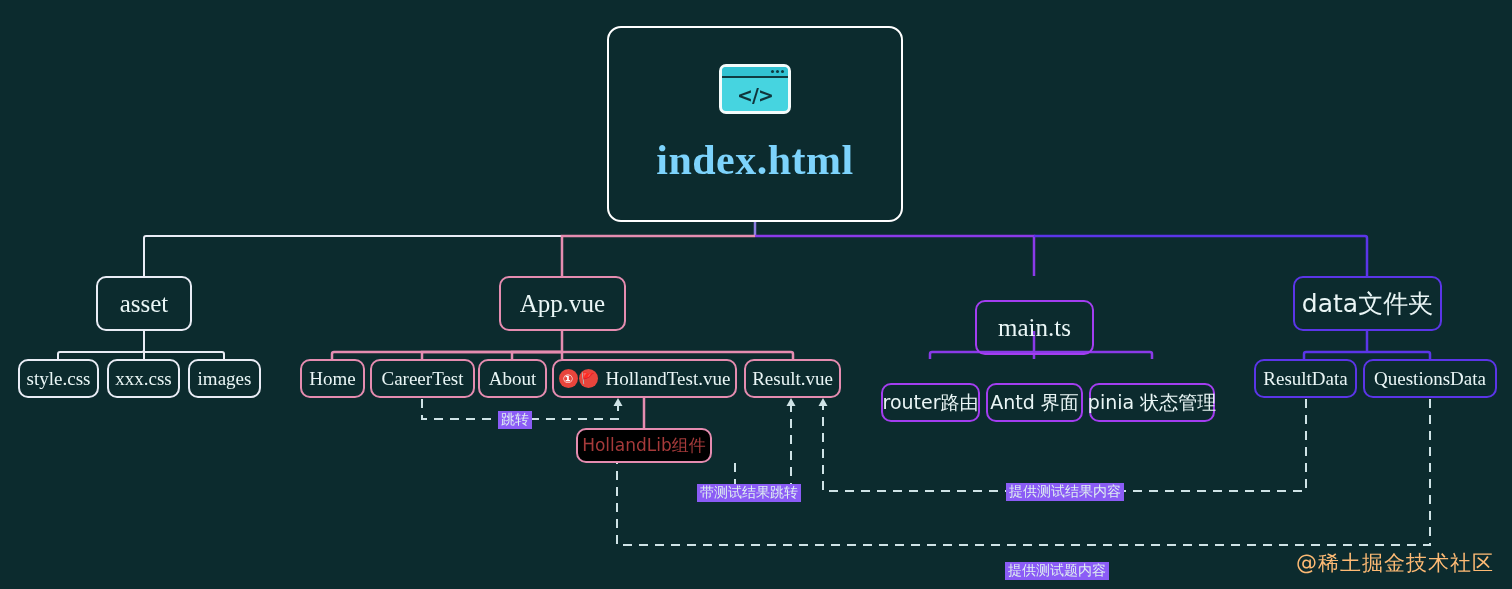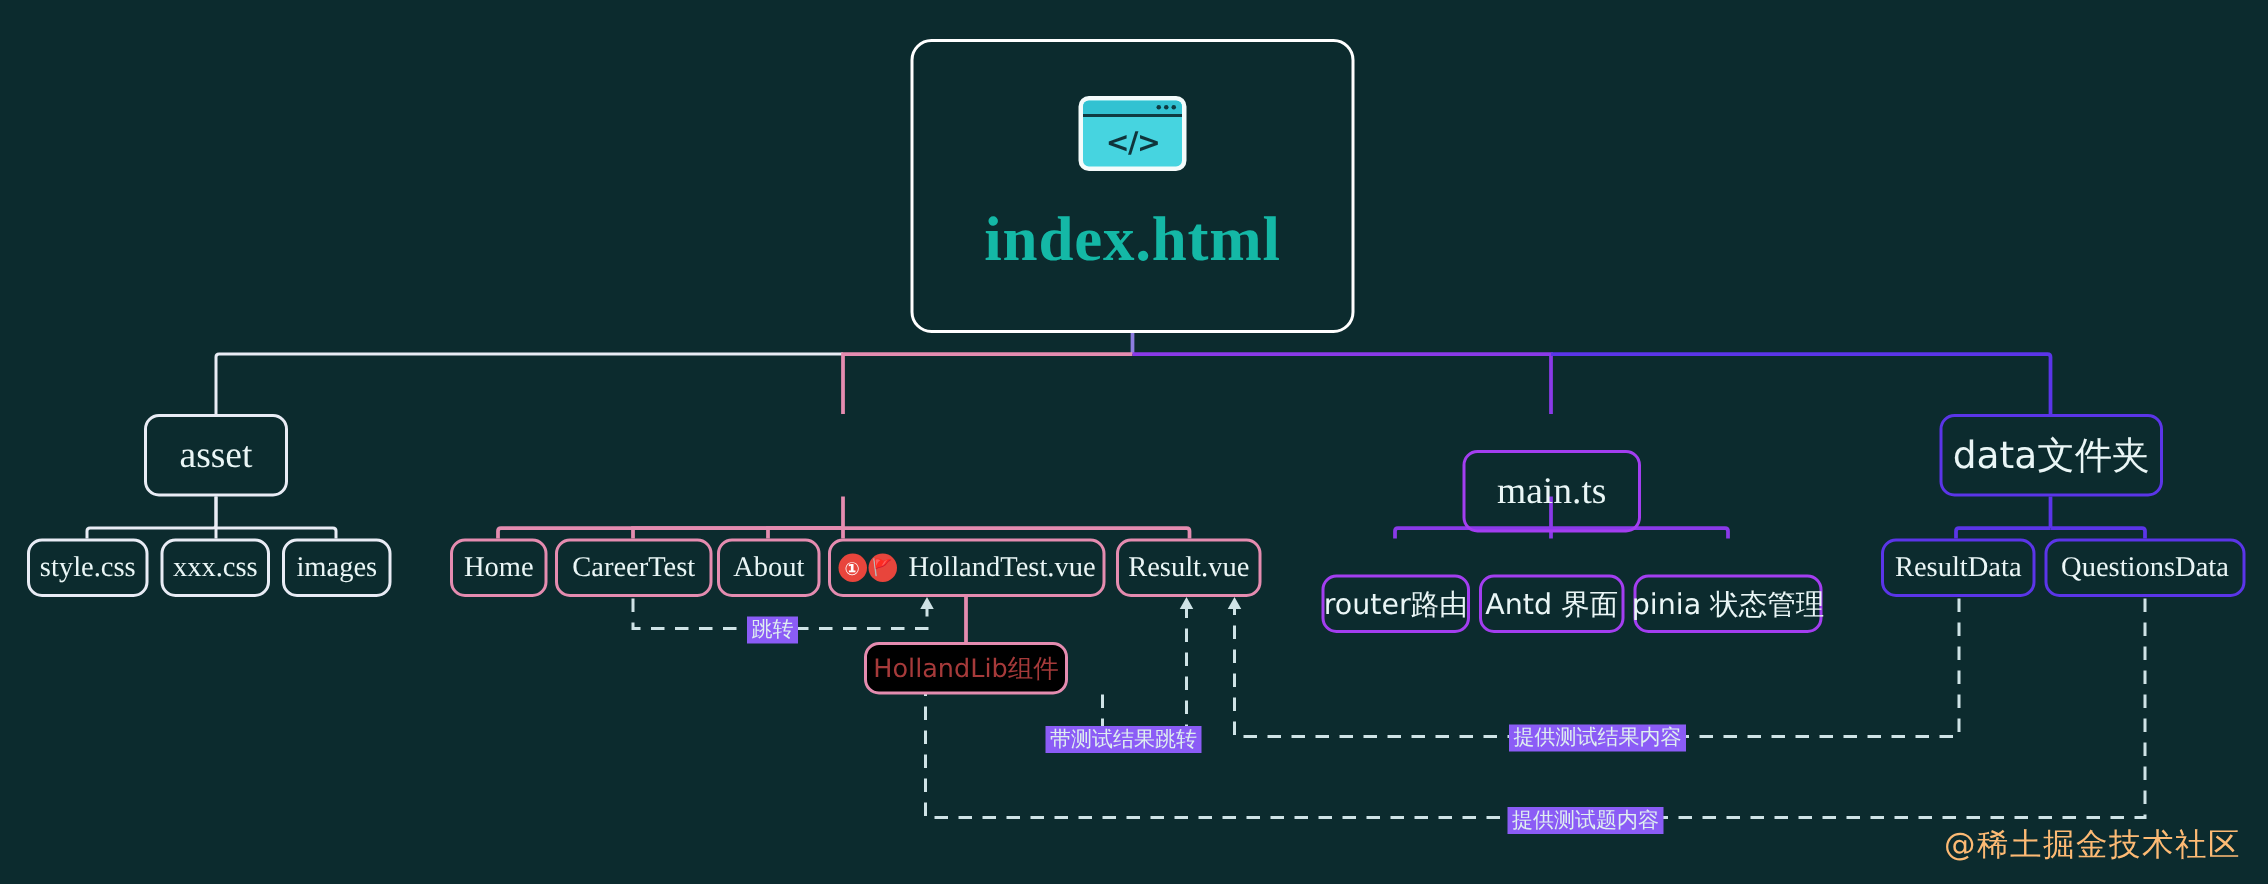--- a/index.html
+++ b/index.html
@@ -23,21 +23,21 @@
     background:transparent;
     white-space:nowrap;
     z-index:3;
   }
   .node.root{
     border-radius:14px;
     border-width:2px;
     flex-direction:column;
     gap:22px;
   }
-  .root .title{font-size:42px;font-weight:700;letter-spacing:.5px;color:#14b8a6;}
+  .root .title{font-size:42px;font-weight:700;letter-spacing:.5px;color:#7dd3fc;}
   .code-icon{
     width:72px;height:50px;border-radius:7px;
     border:3px solid #f4fbfb;
     background:#46d4e0;
     display:flex;flex-direction:column;
     overflow:hidden;
     box-sizing:border-box;
   }
   .code-icon .bar{
     height:11px;background:#32c2d2;
@@ -160,20 +160,23 @@
         </div>
       <div class="body">&lt;/&gt;</div>
     </div>
     <div class="title">index.html</div>
   </div>
 
   <div class="node lv2 c-white" style="left:96px;top:276px;width:96px;">
     <span>asset</span>
   </div>
 
+  <div class="node lv2 c-pink" style="left:499px;top:276px;width:127px;">
+    <span>App.vue</span>
+  </div>
 
   <div class="node lv2 c-purple" style="left:975px;top:276px;width:119px;">
     <span>main.ts</span>
   </div>
 
   <div class="node lv2 c-blue" style="left:1293px;top:276px;width:149px;">
     <span class="cjk">data文件夹</span>
   </div>
 
   <div class="node leaf c-white" style="left:18px;top:359px;width:81px;">
@@ -229,18 +232,18 @@
 
   <div class="elabel cjk" style="left:498px;top:411px;">
     <span>跳转</span>
   </div>
   <div class="elabel cjk" style="left:697px;top:484px;">
     <span>带测试结果跳转</span>
   </div>
   <div class="elabel cjk" style="left:1006px;top:483px;">
     <span>提供测试结果内容</span>
   </div>
-  <div class="elabel cjk" style="left:1005px;top:538px;text-align:right;">
+  <div class="elabel cjk" style="left:1005px;top:562px;text-align:right;">
     <span>提供测试题内容</span>
   </div>
 
   <div class="watermark">@稀土掘金技术社区</div>
 </div>
 
 </body></html>

